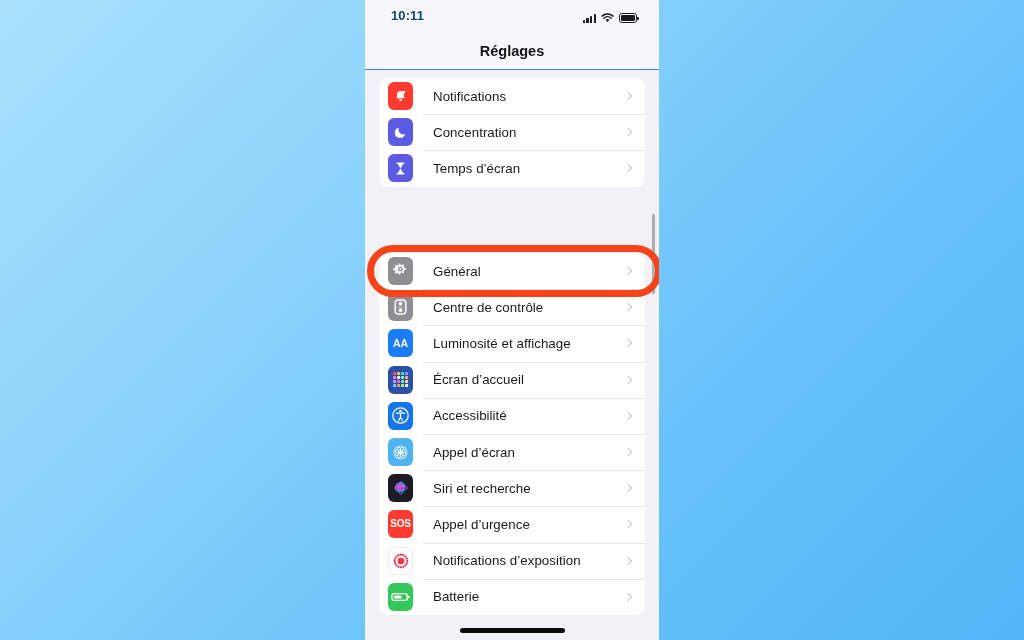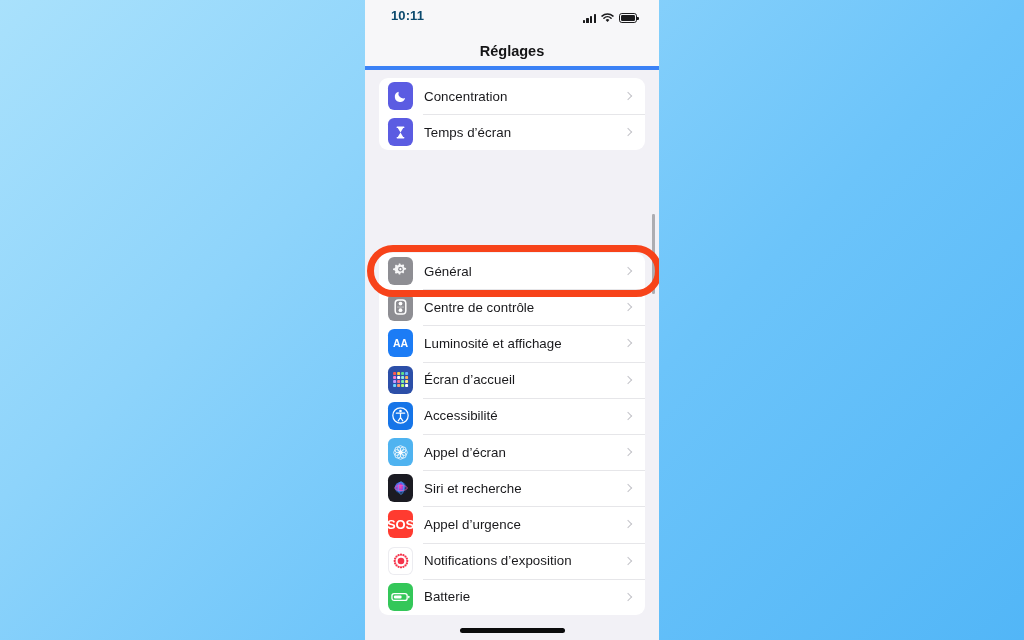--- a/index.html
+++ b/index.html
@@ -53,21 +53,21 @@
     content:""; position:absolute; right:-2.7px; top:2.6px;
     width:1.6px; height:3.6px; background:#1b1b1d; border-radius:0 1px 1px 0;
   }
   .batt i { display:block; width:100%; height:100%; background:#1b1b1d; border-radius:1.2px; }
 
   
   #navbar {
     position:absolute; left:0; top:34px;
     width:294px; height:36px;
     background:#f7f7f9;
-    border-bottom:4px solid #3b82f6;
+    border-bottom:1px solid #3b82f6;
   }
   #nav-title {
     position:absolute; left:0; right:0; top:9px;
     text-align:center;
     font-size:14.5px; font-weight:bold; color:#151517;
   }
 
   
   #scroll {
     position:absolute; left:0; top:71px;
@@ -106,31 +106,31 @@
     width:6px; height:6px;
     border-top:1.6px solid #c4c4c9;
     border-right:1.6px solid #c4c4c9;
     transform:translateY(-50%) rotate(45deg);
   }
 
   
   .ic {
     width:25px; height:28px;
     border-radius:6.2px;
-    margin-right:11px;
+    margin-right:20px;
     flex:0 0 25px;
     position:relative;
     display:flex; align-items:center; justify-content:center;
     overflow:hidden;
   }
   .ic svg { display:block; }
   .ic .tx {
     font-size:10px; font-weight:bold; color:#fff; line-height:1;
   }
-  .ic .tx.sos { font-size:13px; letter-spacing:-.2px; }
+  .ic .tx.sos { font-size:10px; letter-spacing:-.2px; }
   .ic .tx.aa  { font-size:10.5px; }
 
   
   #ring {
     position:absolute;
     left:2px; top:245px;
     width:295px; height:52px;
     border:7px solid #f7431a;
     border-radius:26px;
     pointer-events:none;
@@ -183,20 +183,31 @@
         </span>
     </div>
   </div>
 
   <div id="navbar">
     <div id="nav-title">Réglages</div>
   </div>
 
   <div id="scroll">
     <div class="card" id="group-1">
+        <div class="row">
+          <span class="ic" style="background: rgb(255, 59, 48);">
+            <svg width="15" height="15" viewBox="0 0 16 16">
+              <path d="M8 2.1a3.6 3.6 0 0 1 3.6 3.6v2.5l1 1.6H3.4l1-1.6V5.7A3.6 3.6 0 0 1 8 2.1z" fill="#fff"></path>
+              <rect x="6.5" y="10.6" width="3" height="2.4" rx="1.4" fill="#fff"></rect>
+              <circle cx="11.6" cy="3.3" r="1.5" fill="#fff"></circle>
+            </svg>
+          </span>
+          <span class="row-label">Notifications</span>
+          <span class="chev"></span>
+        </div>
         <div class="row">
           <span class="ic" style="background: rgb(91, 92, 226);">
             <svg width="14" height="14" viewBox="0 0 15 15">
               <path d="M11.9 9.7A5.4 5.4 0 0 1 5 2.9a5.6 5.6 0 1 0 6.9 6.8z" fill="#fff"></path>
             </svg>
           </span>
           <span class="row-label">Concentration</span>
           <span class="chev"></span>
         </div>
         <div class="row">

